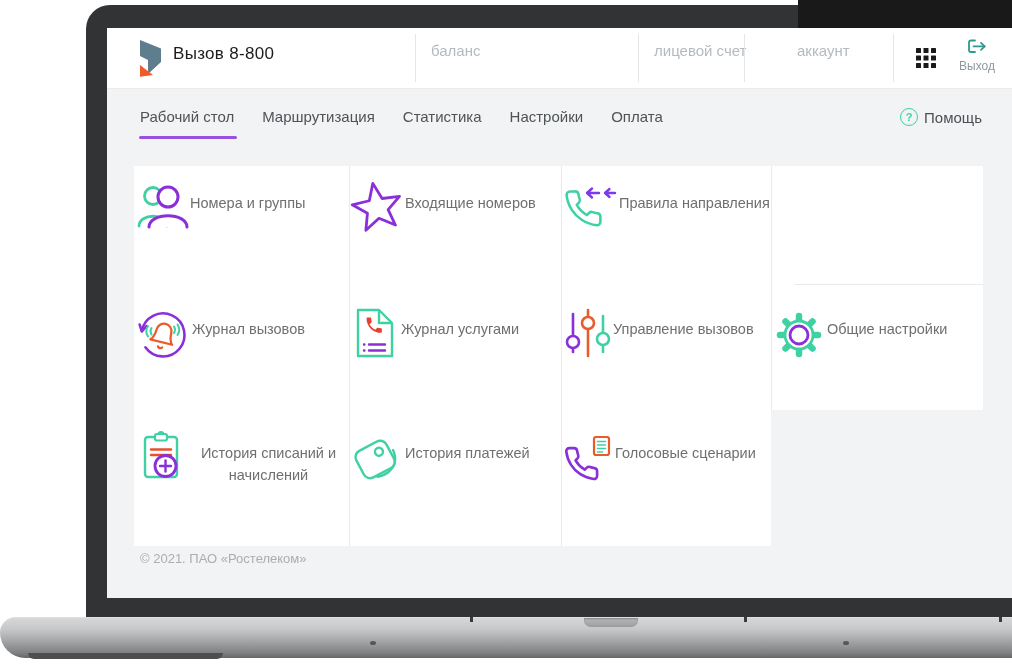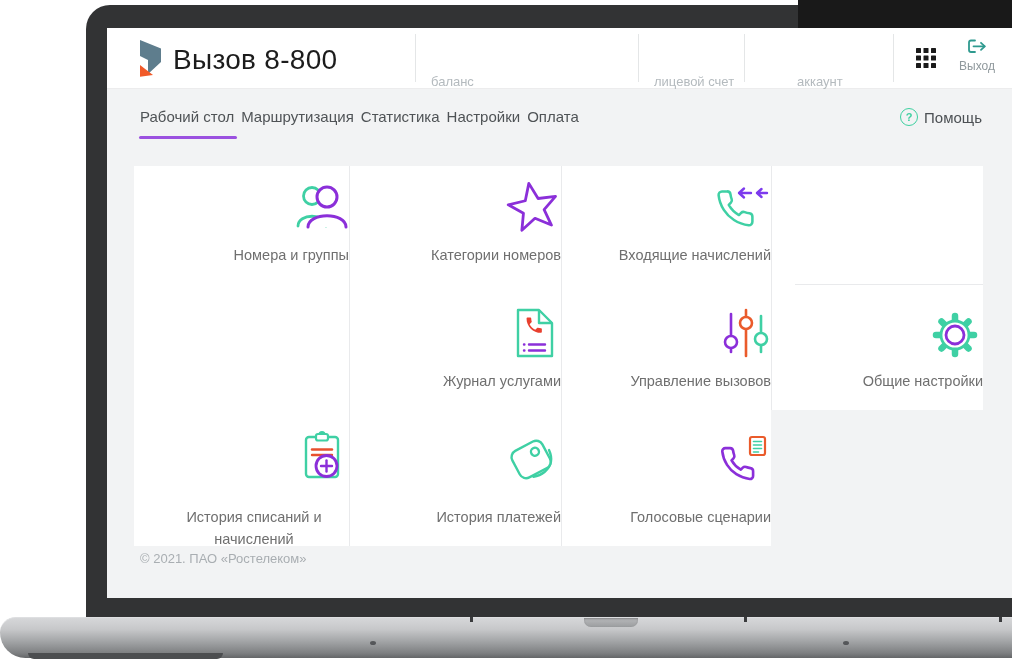--- a/index.html
+++ b/index.html
@@ -20,47 +20,47 @@
   .seam-tick{position:absolute;top:617px;width:3px;height:5px;background:#3a3b3d;}
   .base-lip{position:absolute;left:28px;top:653px;width:195px;height:6px;background:#4c4e50;
             border-radius:0 0 12px 12px;}
 
   
   .screen{position:absolute;left:107px;top:28px;width:905px;height:570px;background:#f2f3f4;overflow:hidden;}
 
   
   .app-header{position:absolute;left:0;top:0;width:100%;height:60px;background:#fff;border-bottom:1px solid #ececed;}
   .logo{position:absolute;left:30px;top:12px;width:26px;height:37px;}
-  .app-title{position:absolute;left:66px;top:16px;font-size:28px;color:#1c1c1c;letter-spacing:.3px;white-space:nowrap;}
+  .app-title{position:absolute;left:66px;top:16px;font-size:17px;color:#1c1c1c;letter-spacing:.3px;white-space:nowrap;}
   .hdr-div{position:absolute;top:6px;width:1px;height:48px;background:#e4e6e7;}
-  .hdr-label{position:absolute;top:14px;font-size:13px;color:#b4babe;white-space:nowrap;margin-top:32px;}
+  .hdr-label{position:absolute;top:14px;font-size:15px;color:#b4babe;white-space:nowrap;}
   .apps-grid{position:absolute;left:808px;top:19px;width:22px;height:22px;cursor:pointer;}
   .logout{position:absolute;left:843px;top:11px;width:54px;text-align:center;cursor:pointer;}
   .logout-label{display:block;margin-top:1px;font-size:12px;color:#8f989c;}
 
   
-  .tabs{position:absolute;left:33px;top:80px;display:flex;gap:7px;}
+  .tabs{position:absolute;left:33px;top:80px;display:flex;gap:28px;}
   .tab{position:relative;font-size:15px;color:#4f5356;white-space:nowrap;cursor:pointer;padding-bottom:2px;}
   .tab.active::after{content:"";position:absolute;left:-1px;right:-3px;bottom:-12px;height:3px;
                      background:#9b51e0;border-radius:2px;}
   .help{position:absolute;right:30px;top:80px;display:flex;align-items:center;gap:6px;cursor:pointer;}
   .q-circle{display:inline-flex;align-items:center;justify-content:center;width:16px;height:16px;
             border:1.5px solid #3ed0a0;border-radius:50%;color:#3ed0a0;font-size:11px;font-weight:bold;}
   .help-label{font-size:15px;color:#4c5054;}
 
   
   .panel{position:absolute;background:#fff;}
   .vline{position:absolute;width:1px;background:#e9eaec;}
   .hline{position:absolute;height:1px;background:#e9eaec;}
 
-  .tile{position:absolute;display:flex;flex-direction:column;align-items:flex-end;cursor:pointer;}
+  .tile{position:absolute;display:flex;flex-direction:row;align-items:flex-start;cursor:pointer;}
   .tile-icon{height:52px;display:flex;align-items:center;justify-content:center;}
   .tile-label{margin-top:13px;font-size:14.5px;color:#6f6f6f;line-height:1.5;text-align:center;max-width:190px;}
   .r2 .tile-label{margin-top:11px;}
-  .r3 .tile-label{margin-top:23px;}
+  .r3 .tile-label{margin-top:11px;}
 
   .grid-footer{position:absolute;left:33px;top:523px;font-size:13px;color:#a9aeb2;}
 
   svg{display:block;}
 </style>
 </head>
 <body>
 
 <div class="stage">
 
@@ -150,39 +150,58 @@
       </span>
       <span class="tile-label">Номера и группы</span>
     </div>
 
     <div class="tile r1" style="left:242px;top:152px;width:212px">
       <span class="tile-icon">
         <svg width="56" height="52" viewBox="0 0 56 52" fill="none">
           <polygon transform="rotate(-10 28 27)" points="28,3 34.5,19.5 52,20.5 38.5,31.5 43,48 28,38.5 13,48 17.5,31.5 4,20.5 21.5,19.5" stroke="#8b2fd9" stroke-width="2.8" stroke-linejoin="round"></polygon>
         </svg>
       </span>
-      <span class="tile-label">Категории номеров</span>
+      <span class="tile-label">Входящие номеров</span>
     </div>
 
     <div class="tile r1" style="left:454px;top:152px;width:210px">
       <span class="tile-icon">
         <svg width="58" height="50" viewBox="0 0 58 50" fill="none">
           <g transform="translate(2,7) scale(1.7)" stroke="#3fd0a4" stroke-width="1.5" stroke-linecap="round" stroke-linejoin="round">
             <path d="M22 16.92v3a2 2 0 0 1-2.18 2 19.79 19.79 0 0 1-8.63-3.07 19.5 19.5 0 0 1-6-6 19.79 19.79 0 0 1-3.07-8.67A2 2 0 0 1 4.11 2h3a2 2 0 0 1 2 1.72 12.84 12.84 0 0 0 .7 2.81 2 2 0 0 1-.45 2.11L8.09 9.91a16 16 0 0 0 6 6l1.27-1.27a2 2 0 0 1 2.11-.45 12.84 12.84 0 0 0 2.81.7A2 2 0 0 1 22 16.92z"></path>
           </g>
           <g stroke="#7c3aed" stroke-width="2.4" stroke-linecap="round" stroke-linejoin="round">
             <path d="M38,12 L26,12 M31,7.5 L26,12 L31,16.5"></path>
             <path d="M54,12 L44,12 M48.5,8 L44,12 L48.5,16"></path>
           </g>
         </svg>
       </span>
-      <span class="tile-label">Входящие начислений</span>
-    </div>
-
-
+      <span class="tile-label">Правила направления</span>
+    </div>
+
+
+    <div class="tile r2" style="left:27px;top:280px;width:215px">
+      <span class="tile-icon">
+        <svg width="58" height="54" viewBox="0 0 58 54" fill="none">
+          <path d="M11.4,40.3 A21.5,21.5 0 1 0 7.8,24.3" stroke="#8b2fd9" stroke-width="2.6" stroke-linecap="round"></path>
+          <path d="M12.55,19.07 L7.8,24.3 L5.65,17.57" stroke="#8b2fd9" stroke-width="2.6" stroke-linecap="round" stroke-linejoin="round"></path>
+          <g transform="rotate(14 29 28) translate(14,14) scale(1.25)" stroke="#ea5b2b" stroke-width="1.8" stroke-linecap="round" stroke-linejoin="round">
+            <path d="M18 8A6 6 0 0 0 6 8c0 7-3 9-3 9h18s-3-2-3-9"></path>
+            <path d="M13.73 21a2 2 0 0 1-3.46 0"></path>
+          </g>
+          <g stroke="#3fd0a4" stroke-width="2" stroke-linecap="round">
+            <path d="M17.5,21 q-2,3 0,6.5"></path>
+            <path d="M14,19 q-3.5,5 0,10.5"></path>
+            <path d="M40,19.5 q2,3 0,6.5"></path>
+            <path d="M43.5,17.5 q3.5,5 0,10.5"></path>
+          </g>
+        </svg>
+      </span>
+      <span class="tile-label">Журнал вызовов</span>
+    </div>
 
     <div class="tile r2" style="left:242px;top:280px;width:212px">
       <span class="tile-icon">
         <svg width="52" height="56" viewBox="0 0 52 56" fill="none">
           <path d="M9,4 H30 L43,17 V50 H9 Z" stroke="#3fd0a4" stroke-width="2.4" stroke-linejoin="round" fill="#fff"></path>
           <path d="M30,4 V17 H43" stroke="#3fd0a4" stroke-width="2.4" stroke-linejoin="round"></path>
           <g transform="translate(15,9) scale(0.85)" fill="#e8402f">
             <path d="M6.62 10.79c1.44 2.83 3.76 5.14 6.59 6.59l2.2-2.2c.27-.27.67-.36 1.02-.24 1.12.37 2.33.57 3.57.57.55 0 1 .45 1 1V20c0 .55-.45 1-1 1-9.39 0-17-7.61-17-17 0-.55.45-1 1-1h3.5c.55 0 1 .45 1 1 0 1.25.2 2.45.57 3.57.11.35.03.74-.25 1.02l-2.2 2.2z"></path>
           </g>
           <g stroke="#8b2fd9" stroke-width="2.4" stroke-linecap="round">

